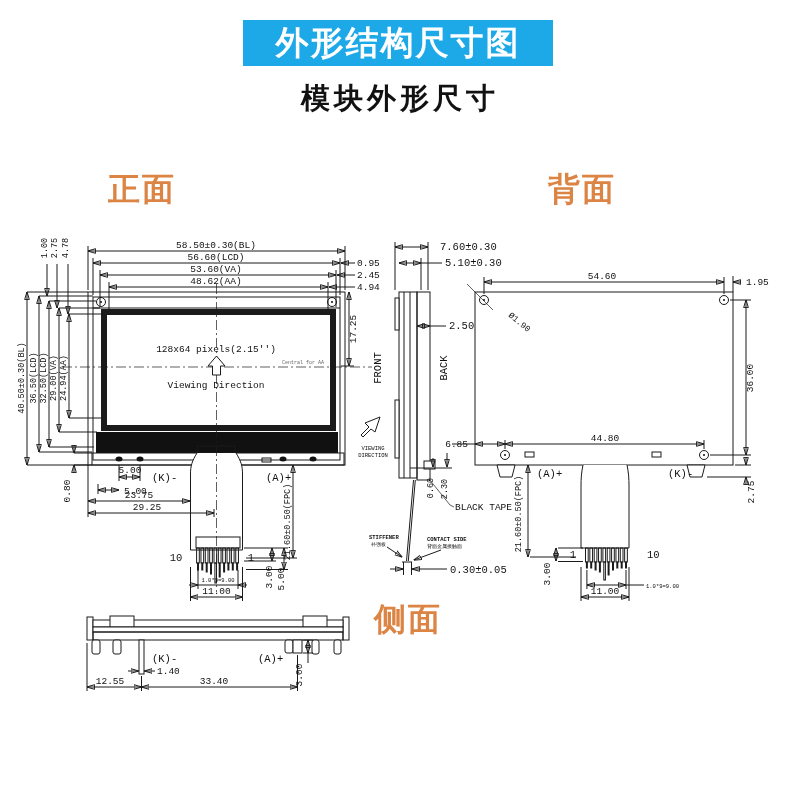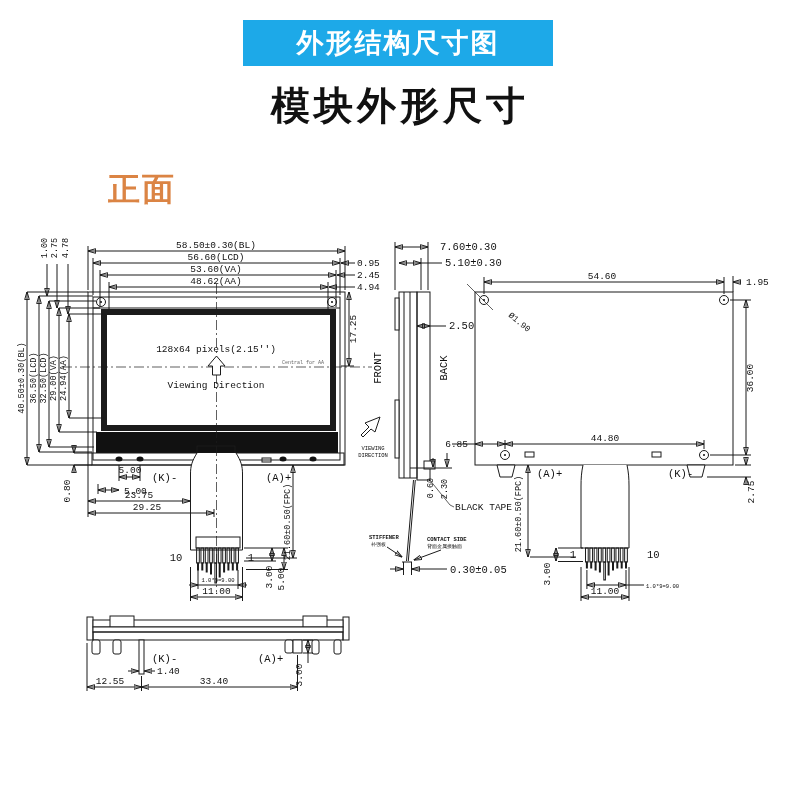--- a/index.html
+++ b/index.html
@@ -1,22 +1,22 @@
 <!DOCTYPE html>
 <html><head>
 <meta charset="utf-8">
 <style>
   html,body{margin:0;padding:0;background:#fff;}
   .page{position:relative;width:800px;height:800px;background:#fff;overflow:hidden;
         font-family:"Liberation Sans",sans-serif;}
   .banner{position:absolute;left:243px;top:20px;width:310px;height:46px;
           display:flex;align-items:center;justify-content:center;
-          color:#fff;font-size:27px;font-weight:bold;letter-spacing:2px;}
+          color:#fff;font-size:33px;font-weight:bold;letter-spacing:2px;}
   .subtitle{position:absolute;left:0;top:79px;width:800px;text-align:center;
-            color:#111;font-size:39px;font-weight:bold;letter-spacing:4px;}
+            color:#111;font-size:29px;font-weight:bold;letter-spacing:4px;}
   .viewlabel{position:absolute;font-size:32px;font-weight:bold;letter-spacing:2px;}
   svg{position:absolute;left:0;top:0;}
   svg line,svg path,svg rect,svg circle,svg polygon,svg polyline,svg ellipse{
       stroke:#1b1b1b;fill:none;stroke-width:1;}
   .f{fill:#fff;}
   .blk{fill:#111;stroke:none;}
   .thk{stroke-width:6;}
   .dim{stroke-width:0.7;}
   .ext{stroke-width:0.6;}
   .cl{stroke-width:0.7;stroke-dasharray:10 3 2 3;}
@@ -29,20 +29,22 @@
 <body>
 
 <div class="page">
 
   <div class="banner" style="background:#1da9e8;">
     <span>外形结构尺寸图</span>
   </div>
   <div class="subtitle">模块外形尺寸</div>
 
   <div class="viewlabel" style="left:108px;top:168px;color:#db8444;">正面</div>
+  <div class="viewlabel" style="left:548px;top:168px;color:#db8444;">背面</div>
+  <div class="viewlabel" style="left:374px;top:598px;color:#db8444;">侧面</div>
 
   <svg width="800" height="800" viewBox="0 0 800 800">
     <defs>
       <marker id="ma" viewBox="0 0 8 6" refX="7.6" refY="3" markerWidth="8" markerHeight="6" orient="auto-start-reverse" markerUnits="userSpaceOnUse">
         <path d="M0,0.7 L8,3 L0,5.3 Z" fill="#1b1b1b" stroke="none"></path>
       </marker>
       <pattern id="hatch" width="5" height="5" patternUnits="userSpaceOnUse" patternTransform="rotate(45)">
         <rect width="5" height="5" fill="#fff" stroke="none"></rect>
         <line x1="0" y1="0" x2="0" y2="5" stroke="#222" stroke-width="2.2"></line>
       </pattern>

